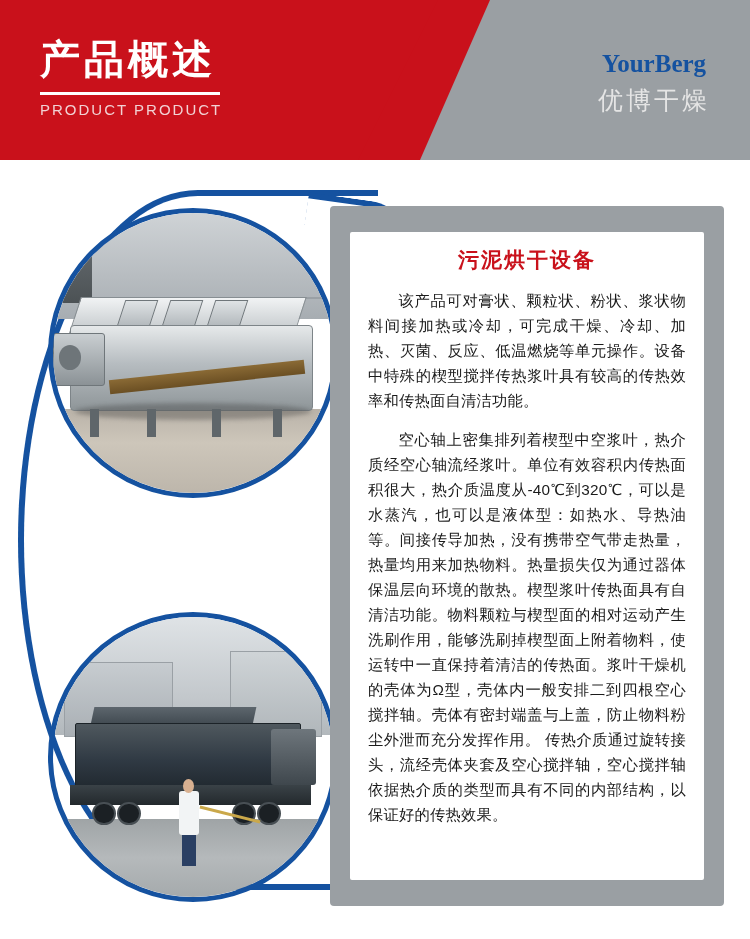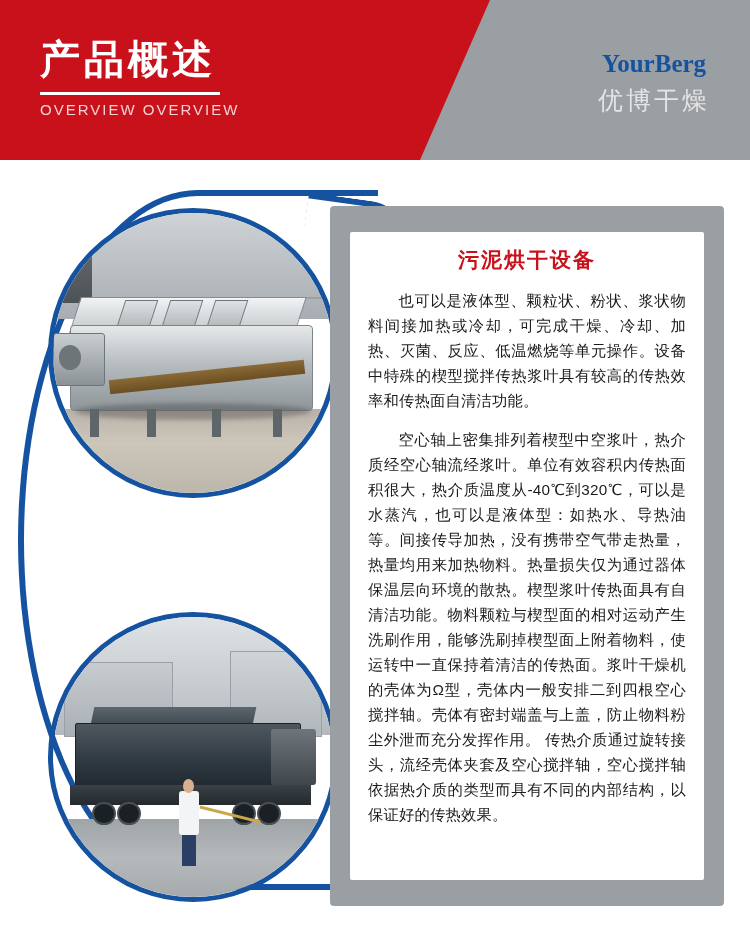--- a/index.html
+++ b/index.html
@@ -178,21 +178,21 @@
   }
 </style>
 </head>
 <body>
 
 <div class="header">
   <div class="grey-wedge"></div>
   <div class="red-diag"></div>
   <div class="title-cn">产品概述</div>
   <div class="title-underline"></div>
-  <div class="title-en">OVERVIEW OVERVIEW</div>
+  <div class="title-en">PRODUCT PRODUCT</div>
   <div class="brand">
     <div class="brand-en">YourBerg</div>
     <div class="brand-cn">优博干燥</div>
   </div>
 </div>
 
 <div class="body-area">
 
   <div class="arc"></div>
   <div class="arc2"></div>
@@ -238,18 +238,18 @@
       <div class="b-hose"></div>
       <div class="b-person-legs"></div>
       <div class="b-person-body"></div>
       <div class="b-person-head"></div>
     </div>
   </div>
 
   <div class="panel">
     <div class="panel-inner">
       <div class="panel-title">污泥烘干设备</div>
-      <p class="para">也可以是液体型、颗粒状、粉状、浆状物料间接加热或冷却，可完成干燥、冷却、加热、灭菌、反应、低温燃烧等单元操作。设备中特殊的楔型搅拌传热浆叶具有较高的传热效率和传热面自清洁功能。</p>
+      <p class="para">该产品可对膏状、颗粒状、粉状、浆状物料间接加热或冷却，可完成干燥、冷却、加热、灭菌、反应、低温燃烧等单元操作。设备中特殊的楔型搅拌传热浆叶具有较高的传热效率和传热面自清洁功能。</p>
       <p class="para">空心轴上密集排列着楔型中空浆叶，热介质经空心轴流经浆叶。单位有效容积内传热面积很大，热介质温度从-40℃到320℃，可以是水蒸汽，也可以是液体型：如热水、导热油等。间接传导加热，没有携带空气带走热量，热量均用来加热物料。热量损失仅为通过器体保温层向环境的散热。楔型浆叶传热面具有自清洁功能。物料颗粒与楔型面的相对运动产生洗刷作用，能够洗刷掉楔型面上附着物料，使运转中一直保持着清洁的传热面。浆叶干燥机的壳体为Ω型，壳体内一般安排二到四根空心搅拌轴。壳体有密封端盖与上盖，防止物料粉尘外泄而充分发挥作用。 传热介质通过旋转接头，流经壳体夹套及空心搅拌轴，空心搅拌轴依据热介质的类型而具有不同的内部结构，以保证好的传热效果。</p>
     </div>
   </div>
 
 </div>
 
 </body></html>

